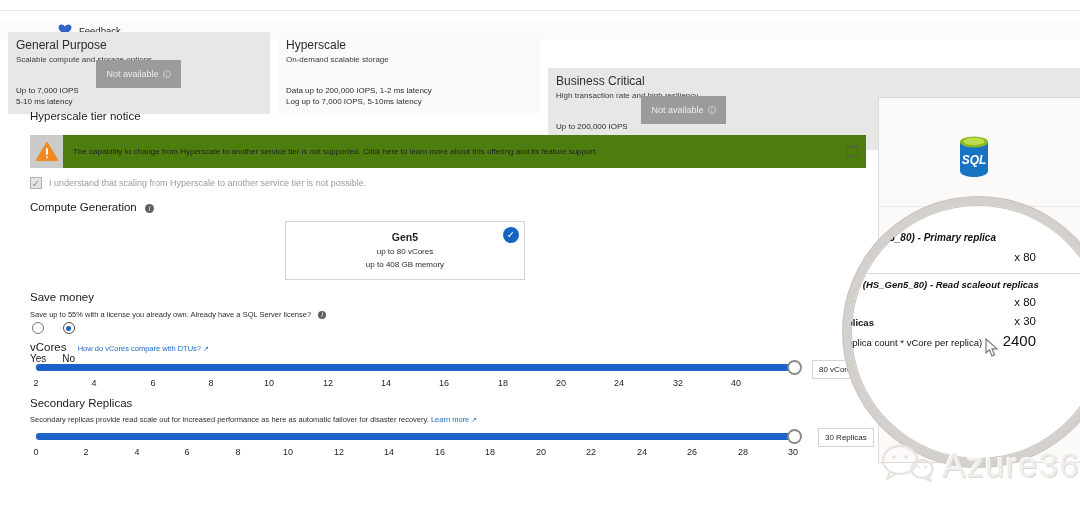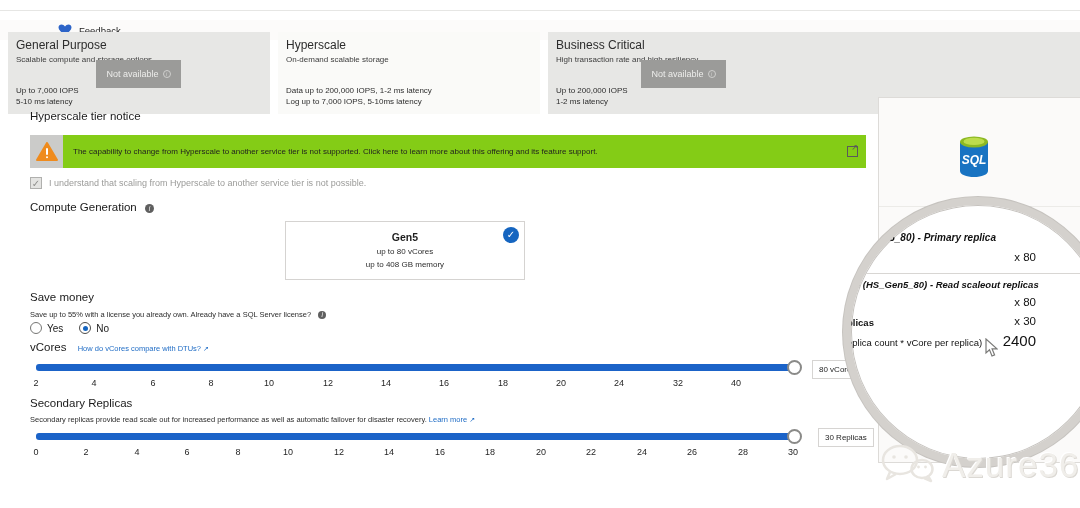--- a/index.html
+++ b/index.html
@@ -24,41 +24,41 @@
             display:flex; align-items:center; justify-content:center; gap:4px; border:none; }
   .info-dot { display:inline-block; width:8px; height:8px; border-radius:50%; border:1px solid #cfcfcd; color:#cfcfcd;
               font-size:6px; line-height:7px; text-align:center; font-style:italic; }
   .info-dark { display:inline-block; width:9px; height:9px; border-radius:50%; background:#5f5f5f; color:#fff;
                font-size:6.5px; line-height:9px; text-align:center; font-style:italic; margin-left:5px; }
 
   
   .section-h { position:absolute; font-size:11.5px; color:#1a1a1a; }
   .warn-banner { position:absolute; left:30px; top:135px; width:836px; height:33px; display:flex; }
   .warn-icon-box { width:33px; height:33px; background:#cbcbc9; display:flex; align-items:center; justify-content:center; flex:0 0 33px; }
-  .warn-body { flex:1; background:#84cc16; display:flex; align-items:center; font-size:8px; color:#1f1f1f; padding:0 8px 0 10px; }
+  .warn-body { flex:1; background:#4d7c0f; display:flex; align-items:center; font-size:8px; color:#1f1f1f; padding:0 8px 0 10px; }
   .warn-text { flex:1; }
   .ext-link { width:11px; height:11px; border:1px solid #5a5a5a; position:relative; flex:0 0 11px; }
   .ext-link:before { content:"\2197"; position:absolute; right:-1px; top:-4px; font-size:8px; color:#5a5a5a; }
 
   .chk-row { position:absolute; left:30px; top:177px; display:flex; align-items:center; gap:7px; }
   .chk-box { width:12px; height:12px; border:1px solid #b0b0ae; background:#e4e4e2; color:#8e8e8c; font-size:10px;
              line-height:11px; text-align:center; }
   .chk-label { font-size:9px; color:#9b9b99; }
 
   
   .gen-card { position:absolute; top:221px; height:59px; background:#fff; border:1px solid #d5d3d1; text-align:center; padding-top:9px; }
   .gen-name { font-size:10.5px; font-weight:bold; color:#1f1f1f; }
   .gen-line { font-size:8px; color:#2d2d2d; margin-top:4px; }
   .gen-check { position:absolute; right:5px; top:5px; width:16px; height:16px; border-radius:50%; background:#1565c0;
                color:#fff; font-size:10px; line-height:16px; text-align:center; }
 
   
   .small-desc { position:absolute; font-size:7.5px; color:#2d2d2d; }
   .radio-row { position:absolute; left:30px; top:322px; display:flex; align-items:center; gap:16px; font-size:10px; }
-  .radio { display:flex; align-items:center; gap:5px; }
+  .radio { display:flex; align-items:center; gap:19px;flex-direction:column; }
   .radio-circle { width:12px; height:12px; border-radius:50%; border:1px solid #767674; background:#fff; position:relative; }
   .radio-circle.sel { border-color:#4d4d4b; }
   .radio-circle.sel:after { content:""; position:absolute; left:2.5px; top:2.5px; width:5px; height:5px; border-radius:50%; background:#1565c0; }
 
   .link { color:#1f6cc5; font-size:7.5px; }
   .link .up { font-size:7px; }
 
   
   .slider { position:absolute; left:36px; width:760px; height:22px; }
   .slider .track { position:absolute; left:0; top:4px; width:760px; height:7px; border-radius:3px; background:#1b63c8; }
@@ -120,21 +120,21 @@
 
   <div class="tier-card tier-light" style="left:278px; width:262px;">
     <div class="tier-title">Hyperscale</div>
     <div class="tier-desc">On-demand scalable storage</div>
     <div class="tier-details">
       <div>Data up to 200,000 IOPS, 1-2 ms latency</div>
       <div>Log up to 7,000 IOPS, 5-10ms latency</div>
     </div>
   </div>
 
-  <div class="tier-card tier-gray" style="left:548px; width:532px;">
+  <div class="tier-card tier-gray" style="left:548px; width:532px;margin-top:36px;">
     <div class="tier-title">Business Critical</div>
     <div class="tier-desc">High transaction rate and high resiliency</div>
     <div class="tier-details">
       <div>Up to 200,000 IOPS</div>
       <div>1-2 ms latency</div>
     </div>
     <button class="na-btn" style="left:93px;">
       <span>Not available</span>
       <span class="info-dot">i</span>
     </button>
@@ -213,21 +213,21 @@
     <span style="left:408px">16</span>
     <span style="left:467px">18</span>
     <span style="left:525px">20</span>
     <span style="left:583px">24</span>
     <span style="left:642px">32</span>
     <span style="left:700px">40</span>
   </div>
 
   <div class="section-h" style="left:30px; top:397px;">Secondary Replicas</div>
   <div class="small-desc" style="left:30px; top:415px;">
-    <span>Secondary replicas provide read scale out for increased performance as well as automatic failover for disaster recovery.</span>
+    <span>Secondary replicas provide read scale out for increased performance as here as automatic failover for disaster recovery.</span>
     <span class="link"><span>Learn more</span> <span class="up">↗</span></span>
   </div>
 
   <div class="slider" style="top:429px;">
     <div class="track"></div>
     <div class="handle"></div>
   </div>
   <div class="value-box" style="left:818px; top:428px;">30 Replicas</div>
 
   <div class="ticks" style="top:447px;">

